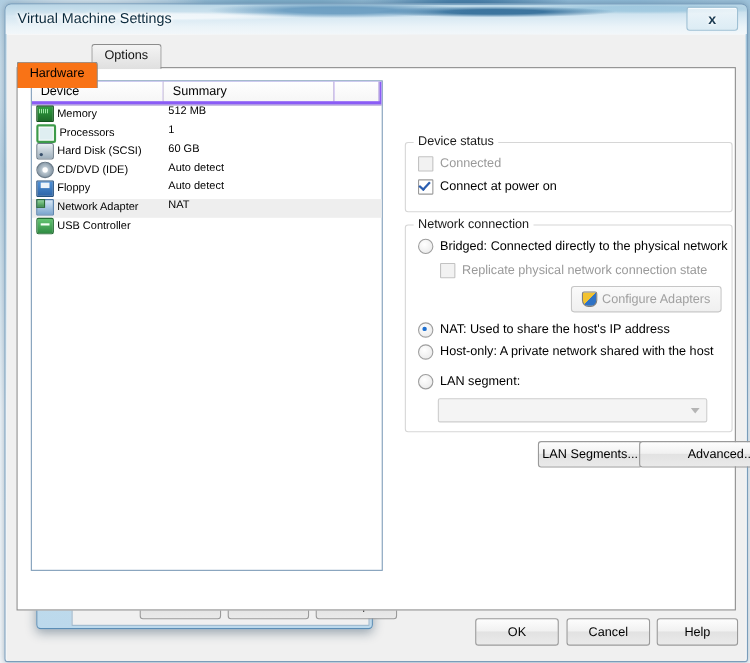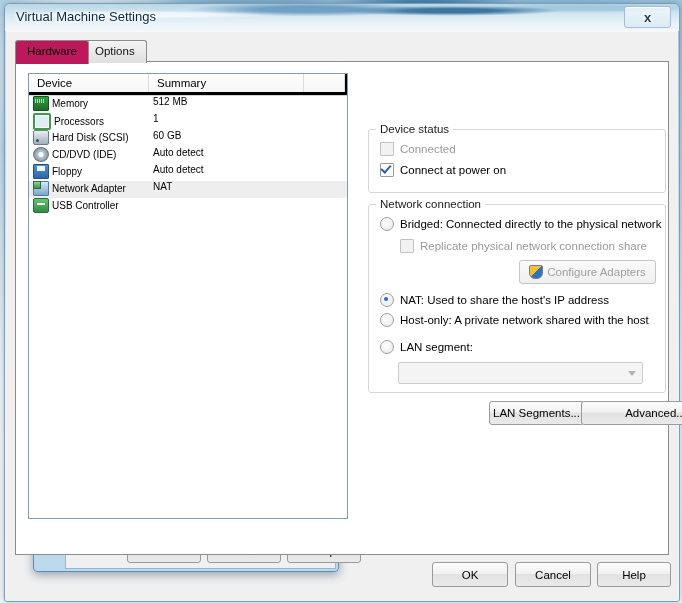--- a/index.html
+++ b/index.html
@@ -60,33 +60,33 @@
     background:#f0f0f0;border-radius:0 0 3px 3px;
     border-top:1px solid rgba(255,255,255,.6);
   }
 
   
   .tabstrip{position:absolute;left:9px;top:8px;width:654px;height:22px;}
   .tab{
     position:absolute;top:0;height:22px;padding:0 11px;line-height:21px;
     border:1px solid #8c8c8c;border-bottom:none;border-radius:3px 3px 0 0;font-size:11.5px;cursor:pointer;
   }
-  .tab.active{background:#be185d;top:0;height:23px;z-index:3;border-color:#8c8c8c;}
+  .tab.active{background:#f97316;top:16px;height:23px;z-index:3;border-color:#8c8c8c;}
   .tab.inactive{background:linear-gradient(180deg,#f4f4f4,#dfdfdf);color:#111;z-index:2;}
   .tabbody{
     position:absolute;left:9px;top:29px;width:652px;height:492px;
     background:#fff;border:1px solid #8c8c8c;z-index:1;
   }
 
   
   #devlist{
     position:absolute;left:12px;top:11px;width:318px;height:444px;
     border:1px solid #7f9db9;background:#fff;overflow:hidden;
   }
-  .lvhead{display:flex;height:21px;border-bottom:1px solid #d6d6d6;background:#000000;}
+  .lvhead{display:flex;height:21px;border-bottom:1px solid #d6d6d6;background:#8b5cf6;}
   .lvhead div{
     border-right:1px solid #dcdcdc;padding:3px 0 0 8px;font-size:11.5px;
     background:linear-gradient(180deg,#ffffff,#f6f6f6);height:18px;box-sizing:border-box;
   }
   .c1{width:120px;} .c2{width:155px;} .c3{width:41px;}
   .lvrow{display:flex;height:17px;align-items:flex-start;padding-left:4px;font-size:10px;}
   .lvrow.sel{background:#eeeeee;}
   .lvrow .nm{width:120px;display:flex;align-items:center;gap:3px;}
   .lvrow .sm{width:155px;}
   .ico{width:14px;height:13px;flex:0 0 14px;position:relative;}
@@ -290,21 +290,21 @@
       <fieldset-div class="grp" id="grpNet">
         <div class="lg">Network connection</div>
 
         <div class="rad" style="left:11px;top:12px;">
           <span class="rdo"></span>
           <span>Bridged: Connected directly to the physical network</span>
         </div>
 
         <div class="chk" style="left:31px;top:34px;">
           <span class="box dis"></span>
-          <span class="dim">Replicate physical network connection share</span>
+          <span class="dim">Replicate physical network connection state</span>
         </div>
 
         <div class="btn dis" style="position:absolute;left:150px;top:55px;width:135px;height:22px;">
           <span class="shield"></span>
           <span>Configure Adapters</span>
         </div>
 
         <div class="rad" style="left:11px;top:88px;">
           <span class="rdo on"></span>
           <span>NAT: Used to share the host's IP address</span>

